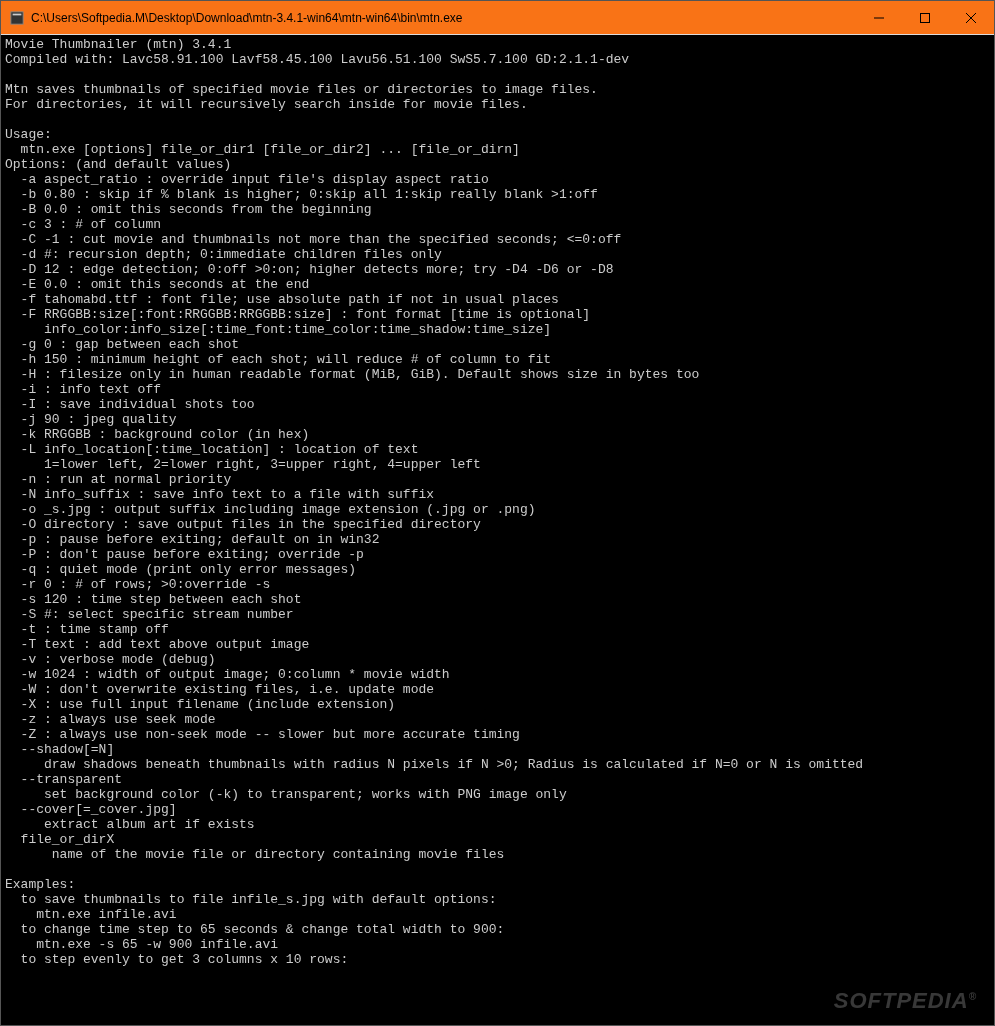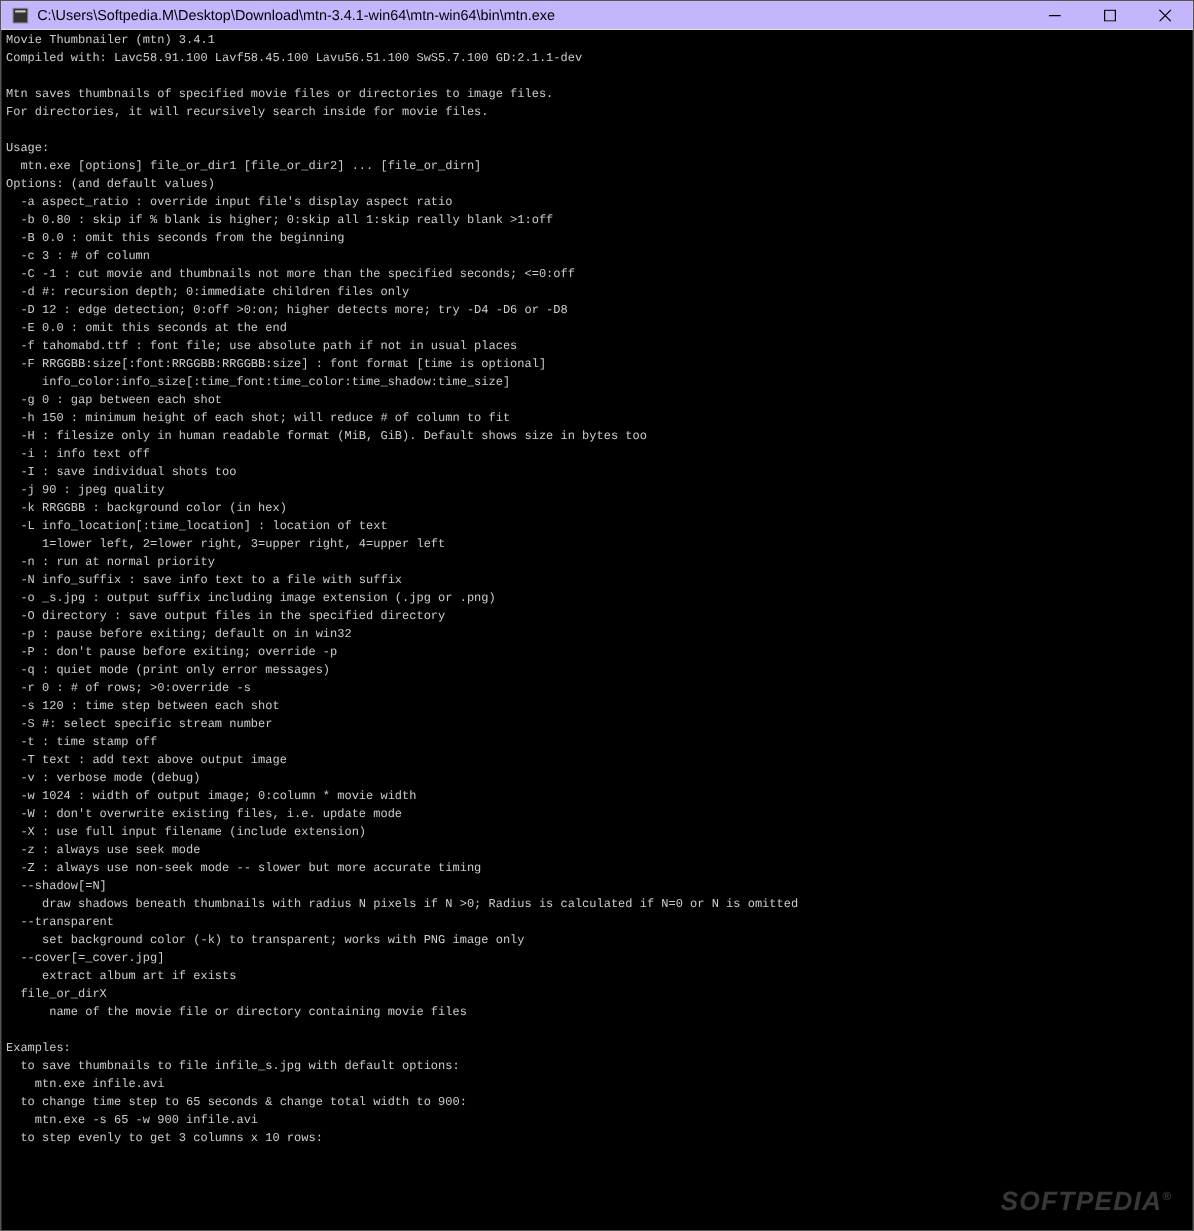--- a/index.html
+++ b/index.html
@@ -13,22 +13,22 @@
   }
   .window {
     width: 995px;
     height: 1026px;
     border: 1px solid #555;
     display: flex;
     flex-direction: column;
     background: #fff;
   }
   .titlebar {
-    height: 24px;
-    background: #c4b5fd;
+    height: 34px;
+    background: #f97316;
     display: flex;
     align-items: center;
     padding-left: 8px;
     border-bottom: 1px solid #ddd;
   }
   .titlebar-icon {
     width: 16px;
     height: 16px;
     margin-right: 6px;
     display: inline-flex;
@@ -56,21 +56,21 @@
     color: #000;
     font-size: 10px;
     cursor: default;
   }
   .win-btn svg { width: 10px; height: 10px; stroke: #000; fill: none; stroke-width: 1; }
   .terminal {
     flex: 1;
     background: #000;
     color: #ccc;
     font-family: Consolas, "Courier New", monospace;
-    font-size: 10px;
+    font-size: 13px;
     line-height: 15px;
     padding: 2px 4px;
     white-space: pre;
     overflow: hidden;
   }
   .watermark {
     position: absolute;
     right: 18px;
     bottom: 12px;
     font-family: Arial, sans-serif;

